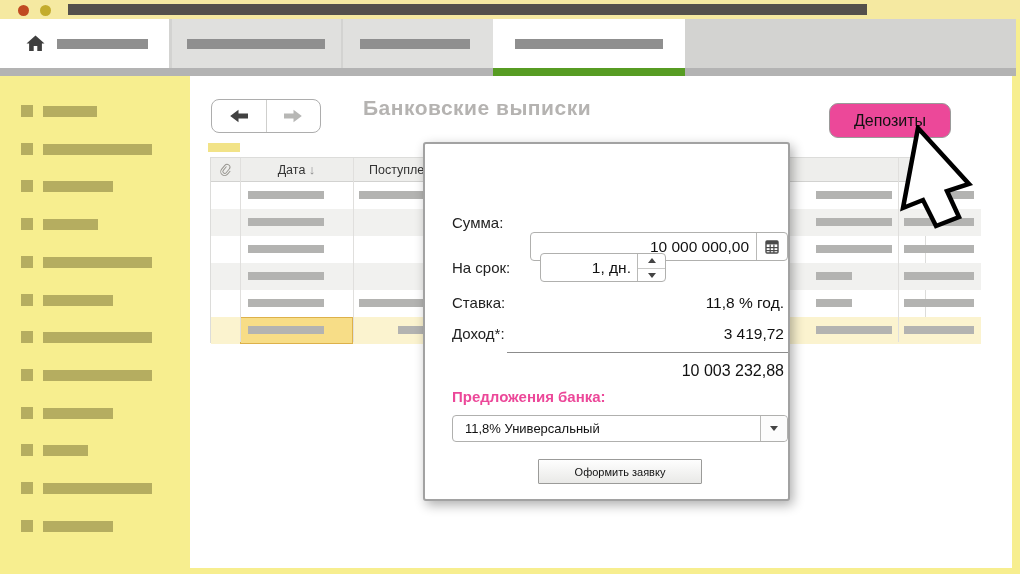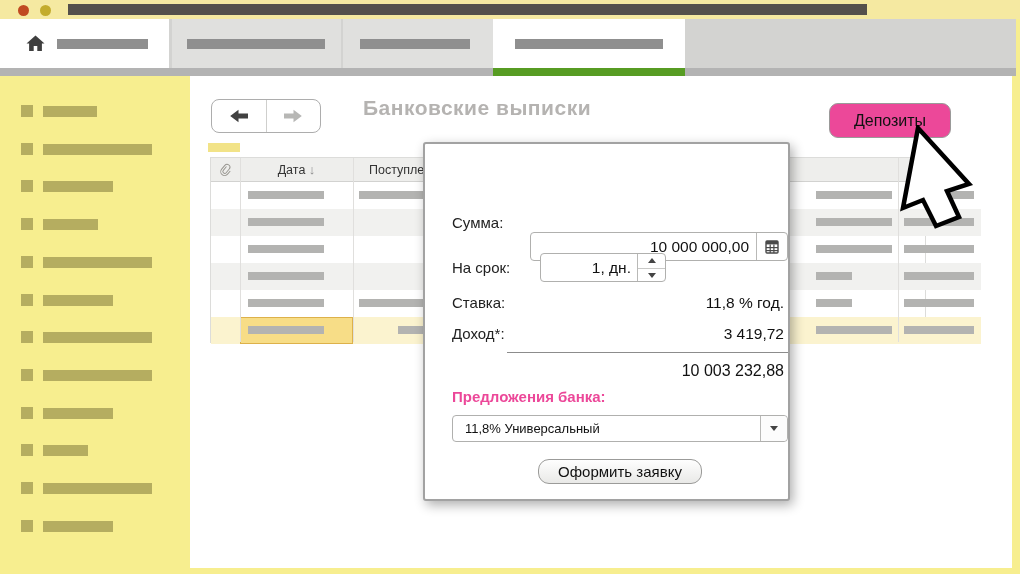--- a/index.html
+++ b/index.html
@@ -67,22 +67,22 @@
   .spin-half.dn{top:50%;border-top:1px solid #c9c9c7;}
   .tri-up{width:0;height:0;border-left:4px solid transparent;border-right:4px solid transparent;border-bottom:5px solid #444;}
   .tri-dn{width:0;height:0;border-left:4px solid transparent;border-right:4px solid transparent;border-top:5px solid #444;}
   .dlg-divider{position:absolute;left:82px;top:208px;width:281px;height:1px;background:#8c8c8c;}
   .dlg-total{position:absolute;right:4px;top:218px;font-size:16px;color:#111;}
   .offers-label{position:absolute;left:27px;top:244px;font-size:15px;font-weight:bold;color:#ec4899;}
   .dropdown{position:absolute;left:27px;top:271px;width:336px;height:27px;border:1px solid #b0b0ae;border-radius:4px;box-sizing:border-box;}
   .dropdown .dd-text{position:absolute;left:4px;top:0;line-height:25px;font-size:13px;color:#111;margin-left:8px;}
   .dd-btn{position:absolute;right:0;top:0;bottom:0;width:26px;border-left:1px solid #b9b9b7;border-radius:0 4px 4px 0;
     background:#fcfcfc;display:flex;align-items:center;justify-content:center;}
-  .submit-btn{position:absolute;left:113px;top:315px;width:164px;height:25px;border:1px solid #9b9b99;border-radius:11px;
-    background:linear-gradient(#fefefe,#e9e9e7);box-sizing:border-box;font-size:15px;color:#111;
+  .submit-btn{position:absolute;left:113px;top:315px;width:164px;height:25px;border:1px solid #9b9b99;border-radius:1px;
+    background:linear-gradient(#fefefe,#e9e9e7);box-sizing:border-box;font-size:11px;color:#111;
     display:flex;align-items:center;justify-content:center;}
 
   .cursor{position:absolute;left:900px;top:125px;z-index:30;}
 </style>
 </head>
 <body>
 
 <div class="screen">
 
   <div class="topbar">

